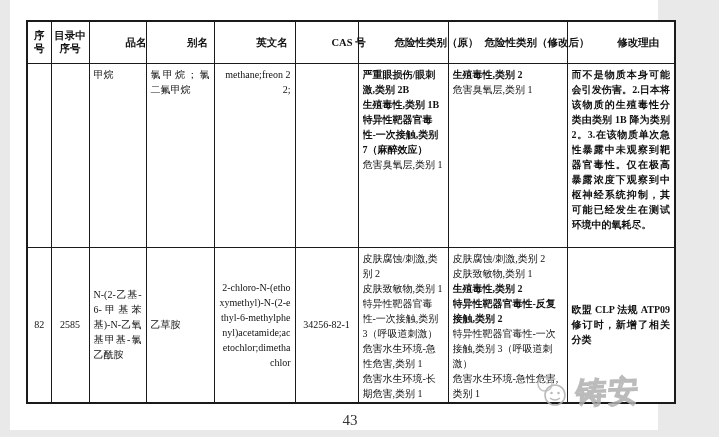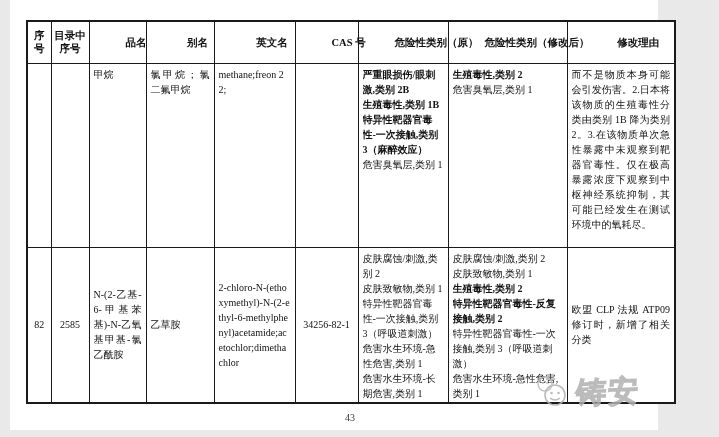--- a/index.html
+++ b/index.html
@@ -33,25 +33,25 @@
   }
   td.vt{vertical-align:top;}
   td.vm{vertical-align:middle;}
   td.ctr{text-align:center;margin-left:36px;}
   td.just{text-align:justify;word-break:break-all;}
   .cellwrap{overflow:hidden;}
   .h-r1{height:176px;}
   .h-r2{height:148px;}
   .hz{margin:0;word-break:break-all;text-align:left;}
   .hz.b{font-weight:bold;}
-  .reason{word-break:break-all;text-align:justify;}
-  .eng{word-break:break-all;text-align:left;}
+  .reason{word-break:break-all;text-align:justify;font-weight:bold;}
+  .eng{word-break:break-all;text-align:right;}
   .page-number{
     position:absolute;left:0;top:412px;width:680px;
-    text-align:center;font-size:10px;color:#333;
+    text-align:center;font-size:15px;color:#333;
   }
   .watermark{
     position:absolute;right:18px;top:372px;
     display:flex;align-items:center;gap:3px;
     opacity:.85;background:transparent;
   }
   .wm-text{
     font-size:30px;font-weight:bold;letter-spacing:2px;
     color:#cfcfcf;
     -webkit-text-fill-color:#ffffff;
@@ -95,21 +95,21 @@
         <td class="vt ctr"></td>
         <td class="vt ctr"></td>
         <td class="vt just">甲烷</td>
         <td class="vt just">氯甲烷；氯二氟甲烷</td>
         <td class="vt eng">methane;freon 22;</td>
         <td class="vt ctr"></td>
         <td class="vt">
           <div class="cellwrap h-r1">
               <div class="hz b">严重眼损伤/眼刺激,类别 2B</div>
               <div class="hz b">生殖毒性,类别 1B</div>
-              <div class="hz b">特异性靶器官毒性-一次接触,类别 3（麻醉效应）</div>
+              <div class="hz b">特异性靶器官毒性-一次接触,类别 7（麻醉效应）</div>
               <div class="hz">危害臭氧层,类别 1</div>
             </div>
         </td>
         <td class="vt">
           <div class="cellwrap h-r1">
               <div class="hz b">生殖毒性,类别 2</div>
               <div class="hz">危害臭氧层,类别 1</div>
             </div>
         </td>
         <td class="vt">

